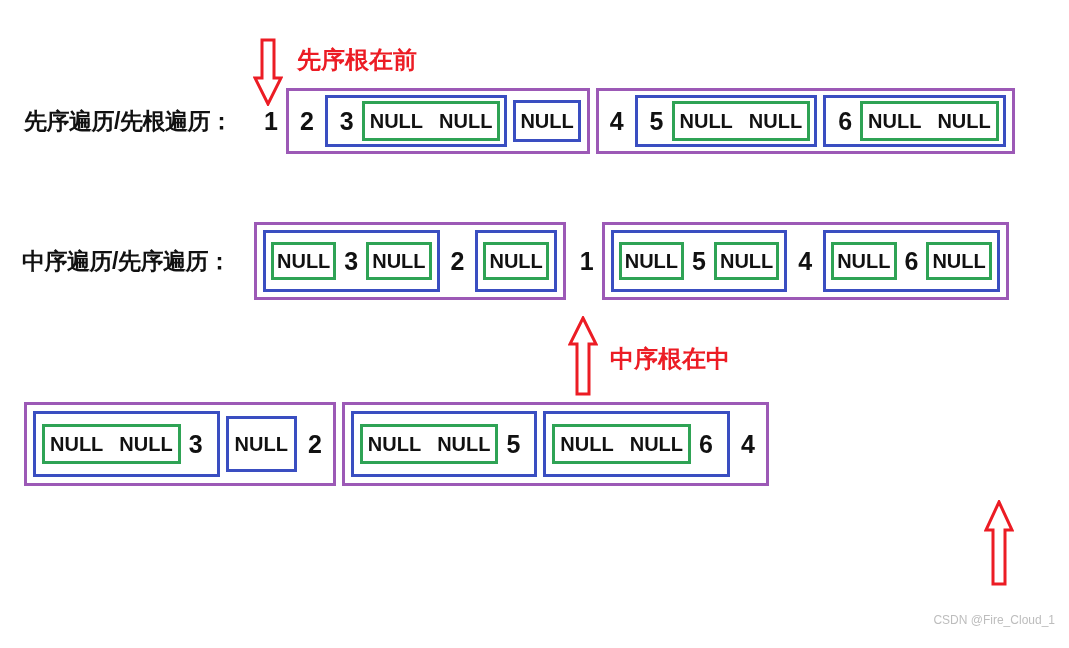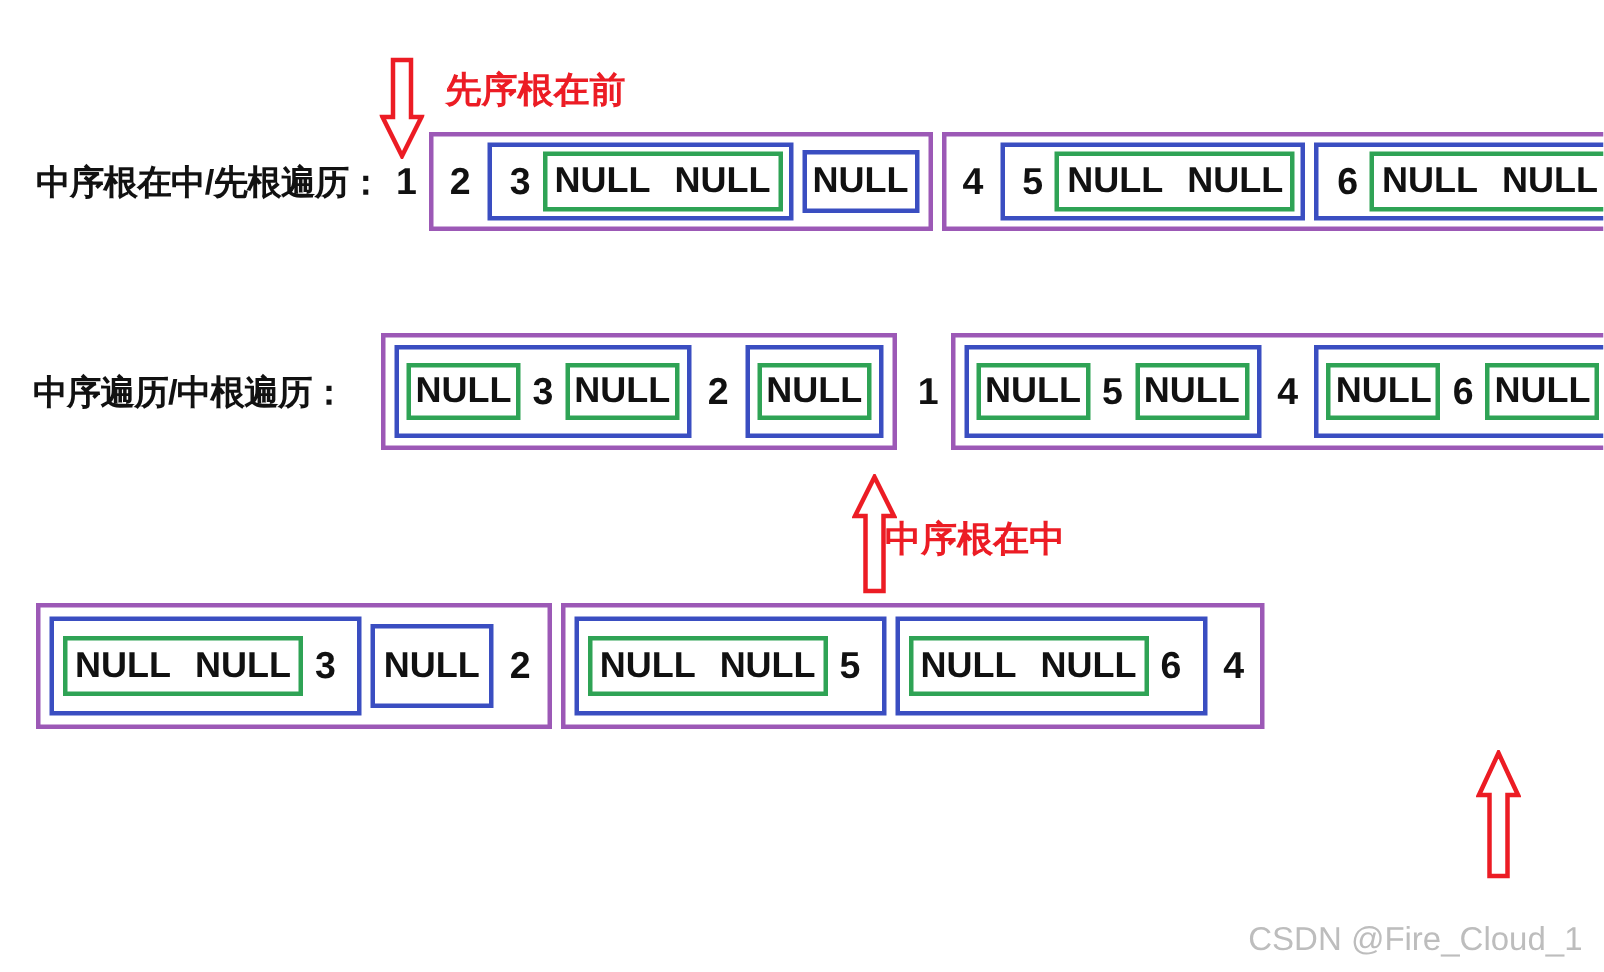--- a/index.html
+++ b/index.html
@@ -7,47 +7,47 @@
     position:relative;width:1069px;height:648px;background:#ffffff;
     font-family:"Liberation Sans","DejaVu Sans",sans-serif;overflow:hidden;
     --purple:#9C59B6;--blue:#3A4EC1;--green:#2FA355;--red:#EC1C24;--ink:#111111;--wm:#BDBDBD;
   }
   .trav-row{position:absolute;display:flex;align-items:center;}
   .row-label{
     flex:0 0 232px;font-size:23px;font-weight:bold;color:var(--ink);
     white-space:nowrap;letter-spacing:-0.5px;
   }
   .num{font-size:25px;font-weight:bold;color:var(--ink);padding:0 8px;white-space:nowrap;line-height:30px;}
-  .nul{font-size:24px;font-weight:bold;color:var(--ink);white-space:nowrap;line-height:30px;}
+  .nul{font-size:20px;font-weight:bold;color:var(--ink);white-space:nowrap;line-height:30px;}
   .pbox{display:flex;align-items:center;border:3px solid var(--purple);padding:4px 3px;margin-right:6px;background:#fff;}
   .bbox{display:flex;align-items:center;border:3px solid var(--blue);padding:3px 4px;margin:0 3px;background:#fff;}
   .gbox{display:flex;align-items:center;border:3px solid var(--green);padding:2px 5px;gap:16px;background:#fff;}
   .row-mid .bbox{padding:9px 5px;}
   .row-mid .pbox{padding:5px 3px;}
   .row-bot .bbox{padding:10px 6px;}
   .row-bot .pbox{padding:6px 3px;}
   .gbox-tight{padding:1px 3px;}
   .note{position:absolute;color:var(--red);font-size:24px;font-weight:bold;white-space:nowrap;}
   .arrow{position:absolute;}
-  .watermark{position:absolute;color:var(--wm);font-size:22px;font-weight:normal;}
+  .watermark{position:absolute;color:var(--wm);font-size:12px;font-weight:normal;}
 </style>
 </head>
 <body>
 
 <div class="canvas" style="--purple: #9C59B6; --blue: #3A4EC1; --green: #2FA355; --red: #EC1C24; --ink: #111111; --wm: #BDBDBD;">
 
   <div class="arrow" style="left:253px;top:38px;width:30px;height:68px;">
     <svg width="30" height="68" viewBox="0 0 30 68">
       <path d="M9 2 H21 V40 H28 L15 66 L2 40 H9 Z" fill="#ffffff" stroke="#EC1C24" stroke-width="3" stroke-linejoin="miter"></path>
     </svg>
   </div>
   <div class="note" style="left:297px;top:44px;">先序根在前</div>
 
   <div class="trav-row" style="left:24px;top:88px;">
-    <span class="row-label">中序根在中/先根遍历：</span>
+    <span class="row-label">先序遍历/先根遍历：</span>
     <span class="num">1</span>
     <div class="pbox">
       <span class="num">2</span>
       <div class="bbox">
         <span class="num">3</span>
         <div class="gbox">
           <span class="nul">NULL</span>
           <span class="nul">NULL</span>
         </div>
       </div>
@@ -68,21 +68,21 @@
         <span class="num">6</span>
         <div class="gbox">
           <span class="nul">NULL</span>
           <span class="nul">NULL</span>
         </div>
       </div>
     </div>
   </div>
 
   <div class="trav-row row-mid" style="left:22px;top:222px;">
-    <span class="row-label">中序遍历/中根遍历：</span>
+    <span class="row-label">中序遍历/先序遍历：</span>
     <div class="pbox">
       <div class="bbox">
         <div class="gbox gbox-tight">
           <span class="nul">NULL</span>
         </div>
         <span class="num">3</span>
         <div class="gbox gbox-tight">
           <span class="nul">NULL</span>
         </div>
       </div>
@@ -115,21 +115,21 @@
         </div>
       </div>
     </div>
   </div>
 
   <div class="arrow" style="left:568px;top:316px;width:30px;height:80px;">
     <svg width="30" height="80" viewBox="0 0 30 80">
       <path d="M15 2 L28 28 H21 V78 H9 V28 H2 Z" fill="#ffffff" stroke="#EC1C24" stroke-width="3" stroke-linejoin="miter"></path>
     </svg>
   </div>
-  <div class="note" style="left:590px;top:343px;">中序根在中</div>
+  <div class="note" style="left:610px;top:343px;">中序根在中</div>
 
   <div class="trav-row row-bot" style="left:24px;top:402px;">
     <div class="pbox">
       <div class="bbox">
         <div class="gbox">
           <span class="nul">NULL</span>
           <span class="nul">NULL</span>
         </div>
         <span class="num">3</span>
       </div>

